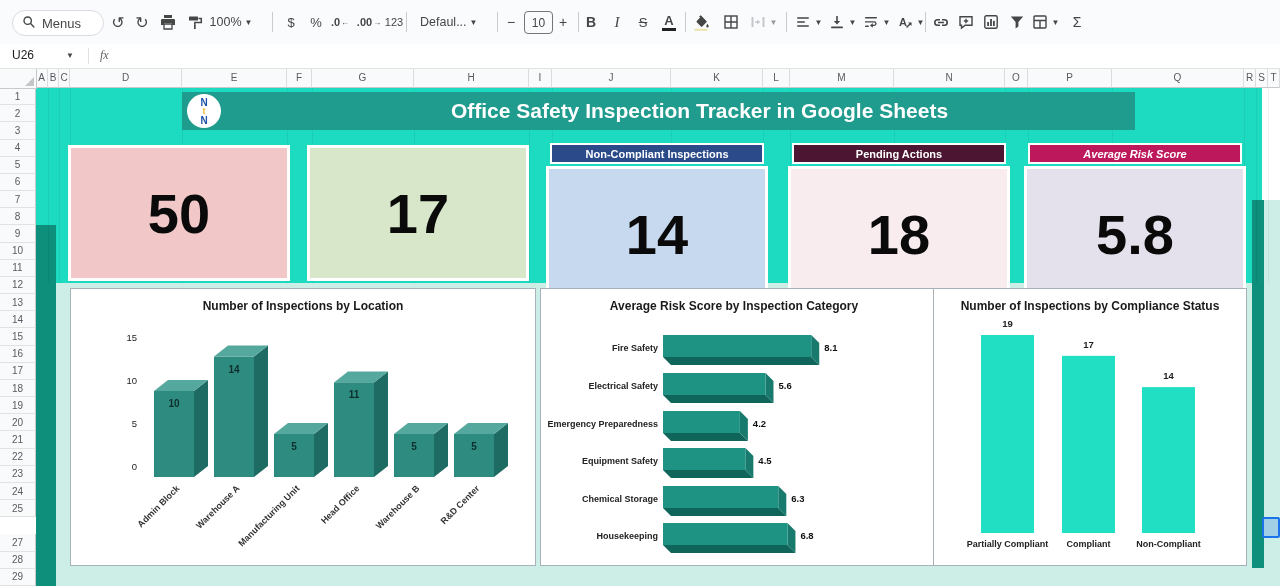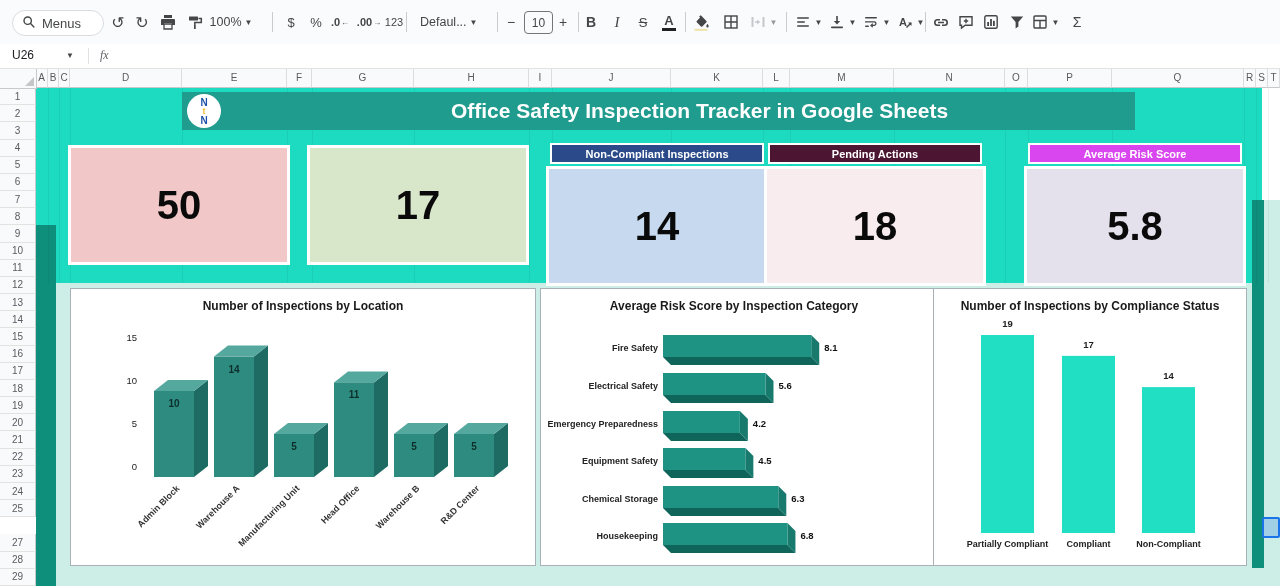--- a/index.html
+++ b/index.html
@@ -48,22 +48,22 @@
   .banner .btitle{position:absolute;left:0;top:0;width:100%;height:100%;display:flex;
     align-items:center;justify-content:center;color:#fff;font-weight:bold;font-size:21px;margin-left:41px;}
   .logo{position:absolute;left:5px;top:2px;width:34px;height:34px;border-radius:50%;background:#fff;
     display:flex;flex-direction:column;align-items:center;justify-content:center;line-height:9px;z-index:6;}
   .logo .ln{font-size:10px;font-weight:bold;color:#1C51A8;}
   .logo .lt{font-size:9px;font-weight:bold;color:#EFBC2E;}
   
   .kpi{position:absolute;top:143px;width:222px;z-index:5;}
   .kpi .khdr{margin:0 4px;height:21px;border:2px solid #fff;box-sizing:border-box;display:flex;
     align-items:center;justify-content:center;color:#fff;font-size:11px;font-weight:bold;}
-  .kpi .kbody{margin-top:2px;height:120px;border:3px solid #fff;box-sizing:border-box;display:flex;
-    align-items:center;justify-content:center;font-size:40px;font-weight:bold;color:#0a0a0a;}
+  .kpi .kbody{margin-top:2px;height:136px;border:3px solid #fff;box-sizing:border-box;display:flex;
+    align-items:center;justify-content:center;font-size:56px;font-weight:bold;color:#0a0a0a;}
   
   .chart-card{position:absolute;top:288px;height:278px;background:#fff;border:1px solid #A8B0B8;
     box-sizing:border-box;z-index:5;}
   
   .selfrag{position:absolute;left:1262px;top:517px;width:14px;height:17px;border:2px solid #1A73E8;
     background:rgba(26,115,232,0.25);border-radius:2px;z-index:8;}
 </style>
 </head>
 <body>
 
@@ -301,26 +301,26 @@
       <div class="kpi" style="left: 68px;">
         <div class="kbody" style="background: rgb(242, 199, 199);">50</div>
       </div>
       <div class="kpi" style="left: 307px;">
         <div class="kbody" style="background: rgb(216, 231, 201);">17</div>
       </div>
       <div class="kpi" style="left: 546px;">
         <div class="khdr" style="background: rgb(42, 74, 137);">Non-Compliant Inspections</div>
         <div class="kbody" style="background: rgb(198, 217, 238);">14</div>
       </div>
-      <div class="kpi" style="left: 757px; padding-left: 7px;">
+      <div class="kpi" style="left: 781px; padding-left: 7px;">
         <div class="khdr" style="background: rgb(76, 22, 50);">Pending Actions</div>
         <div class="kbody" style="background: rgb(248, 236, 239);">18</div>
       </div>
       <div class="kpi" style="left: 1024px;">
-        <div class="khdr" style="background: #d946ef;">Average Risk Score</div>
+        <div class="khdr" style="background: #be185d; font-style: italic;">Average Risk Score</div>
         <div class="kbody" style="background: rgb(228, 225, 236);">5.8</div>
       </div>
     </div>
 
   <div class="chart-card" style="left:70px;width:466px;">
     <svg id="chart1" width="464" height="276" viewBox="0 0 464 276">
         <text x="232" y="21" text-anchor="middle" font-size="12" font-weight="bold" fill="#1a1a1a" font-family="Liberation Sans">Number of Inspections by Location</text>
         <text x="66" y="181" text-anchor="end" font-size="9.5" fill="#222" font-family="Liberation Sans">0</text>
         <text x="66" y="138" text-anchor="end" font-size="9.5" fill="#222" font-family="Liberation Sans">5</text>
         <text x="66" y="95" text-anchor="end" font-size="9.5" fill="#222" font-family="Liberation Sans">10</text>

